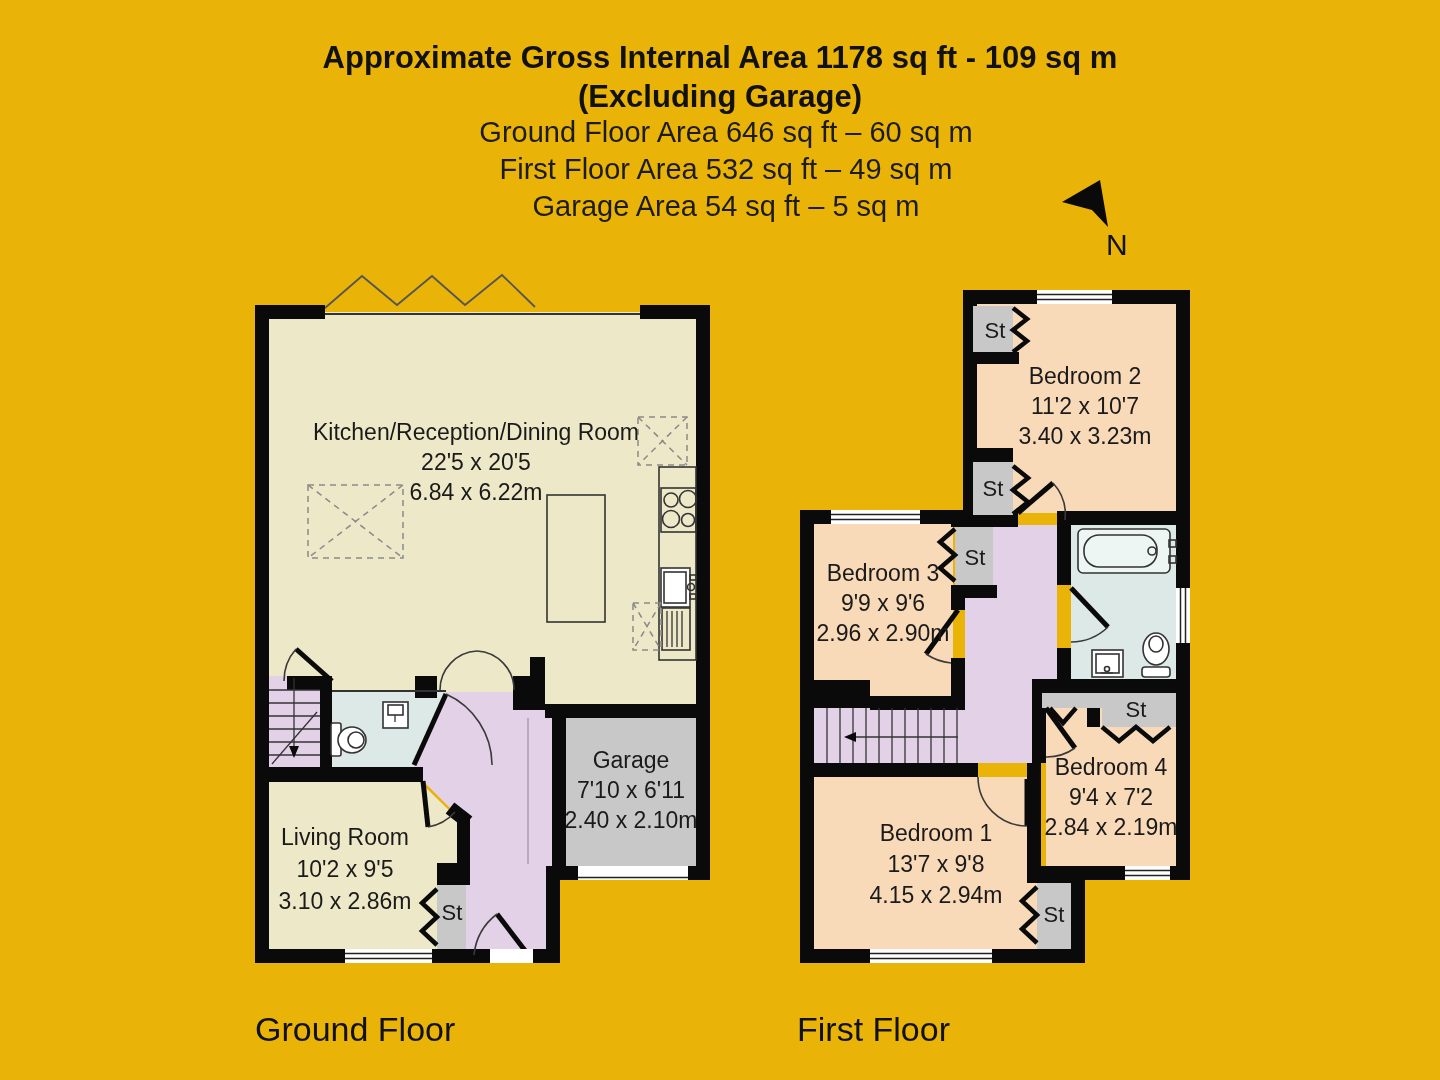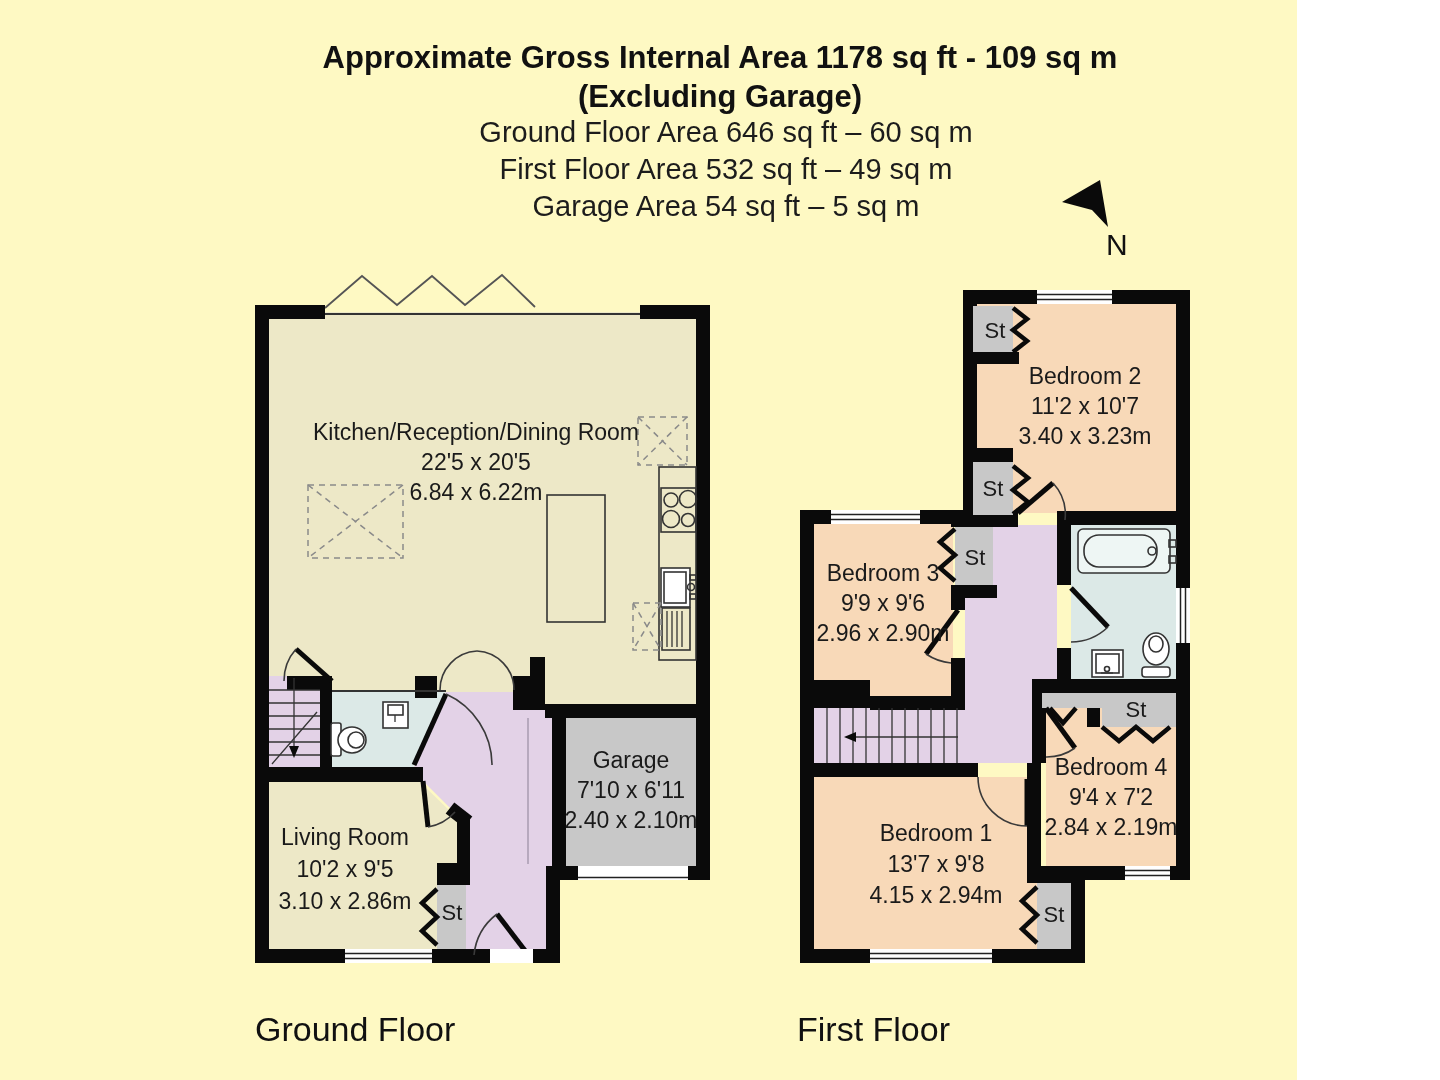--- a/index.html
+++ b/index.html
@@ -1,16 +1,16 @@
 <!DOCTYPE html>
 <html><head>
 <meta charset="utf-8">
 <style>
   html,body{margin:0;padding:0;background:#ffffff;}
-  .page{width:1297px;height:1080px;background:#fef9c3;position:relative;overflow:hidden;}
+  .page{width:1440px;height:1080px;background:#eab308;position:relative;overflow:hidden;}
   svg{display:block;}
   text{font-family:"Liberation Sans","DejaVu Sans",sans-serif;fill:#111;}
   .title-bold{font-size:31px;font-weight:bold;text-anchor:middle;}
   .subtitle{font-size:29px;font-weight:normal;text-anchor:middle;fill:#1c1c1c;}
   .room-name{font-size:23px;text-anchor:middle;fill:#1a1a1a;}
   .room-dim{font-size:23px;text-anchor:middle;fill:#1a1a1a;}
   .st-label{font-size:22px;text-anchor:middle;fill:#1a1a1a;}
   .floor-label{font-size:34px;fill:#111;}
   .north-label{font-size:30px;fill:#111;}
   .wall{fill:#0a0a0a;stroke:none;}

